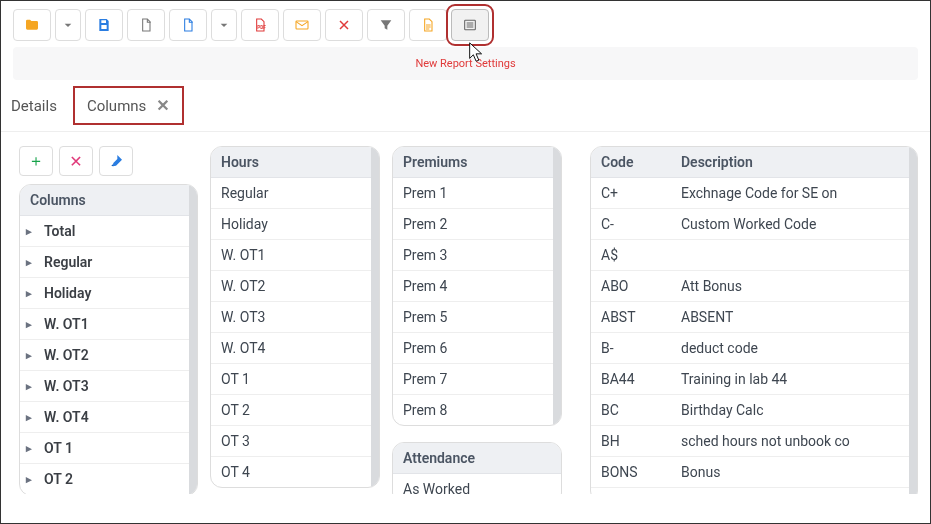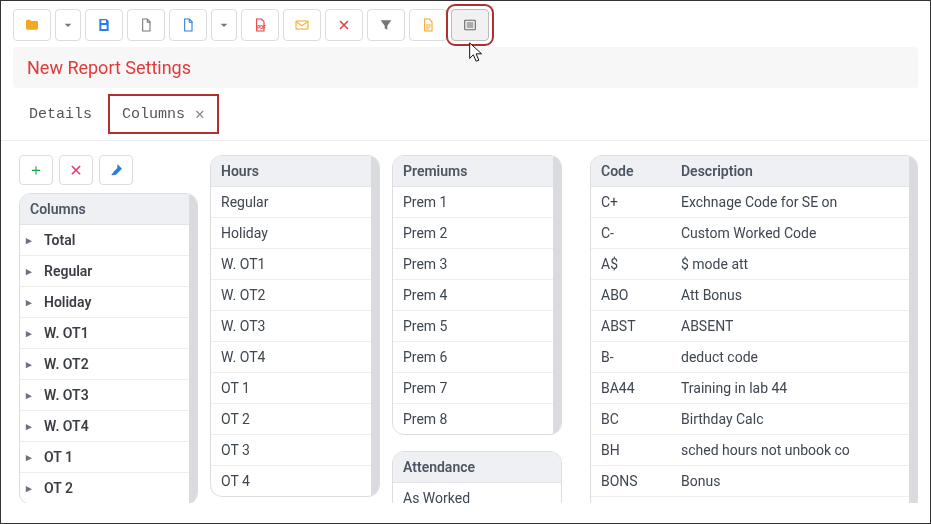--- a/index.html
+++ b/index.html
@@ -44,31 +44,30 @@
   .cursor-overlay {
     position: absolute;
     top: 40px; left: 465px;
     pointer-events: none;
   }
   .report-banner {
     margin: 0 12px 8px;
     background: #f7f7f8;
     border-radius: 4px;
     padding: 10px 14px;
-    text-align: left;
+    text-align: center;
     color: #e03a3a;
-    font-size: 18px;
+    font-size: 11px;
   }
   .tabs {
     display: flex;
     gap: 14px;
-    padding: 0 24px 8px;
+    padding: 0 6px 8px;
     border-bottom: 1px solid #eee;
     align-items: center;
-    font-family: Liberation Mono, monospace;
   }
   .tab {
     padding: 8px 4px;
     cursor: pointer;
     color: #555;
     font-size: 15px;
   }
   .tab.columns {
     display: flex;
     align-items: center;
@@ -362,21 +361,20 @@
           <div class="prow">
             <span>C+</span>
             <span>Exchnage Code for SE on</span>
           </div>
           <div class="prow">
             <span>C-</span>
             <span>Custom Worked Code</span>
           </div>
           <div class="prow">
             <span>A$</span>
-            <span>$ mode att</span>
           </div>
           <div class="prow">
             <span>ABO</span>
             <span>Att Bonus</span>
           </div>
           <div class="prow">
             <span>ABST</span>
             <span>ABSENT</span>
           </div>
           <div class="prow">

